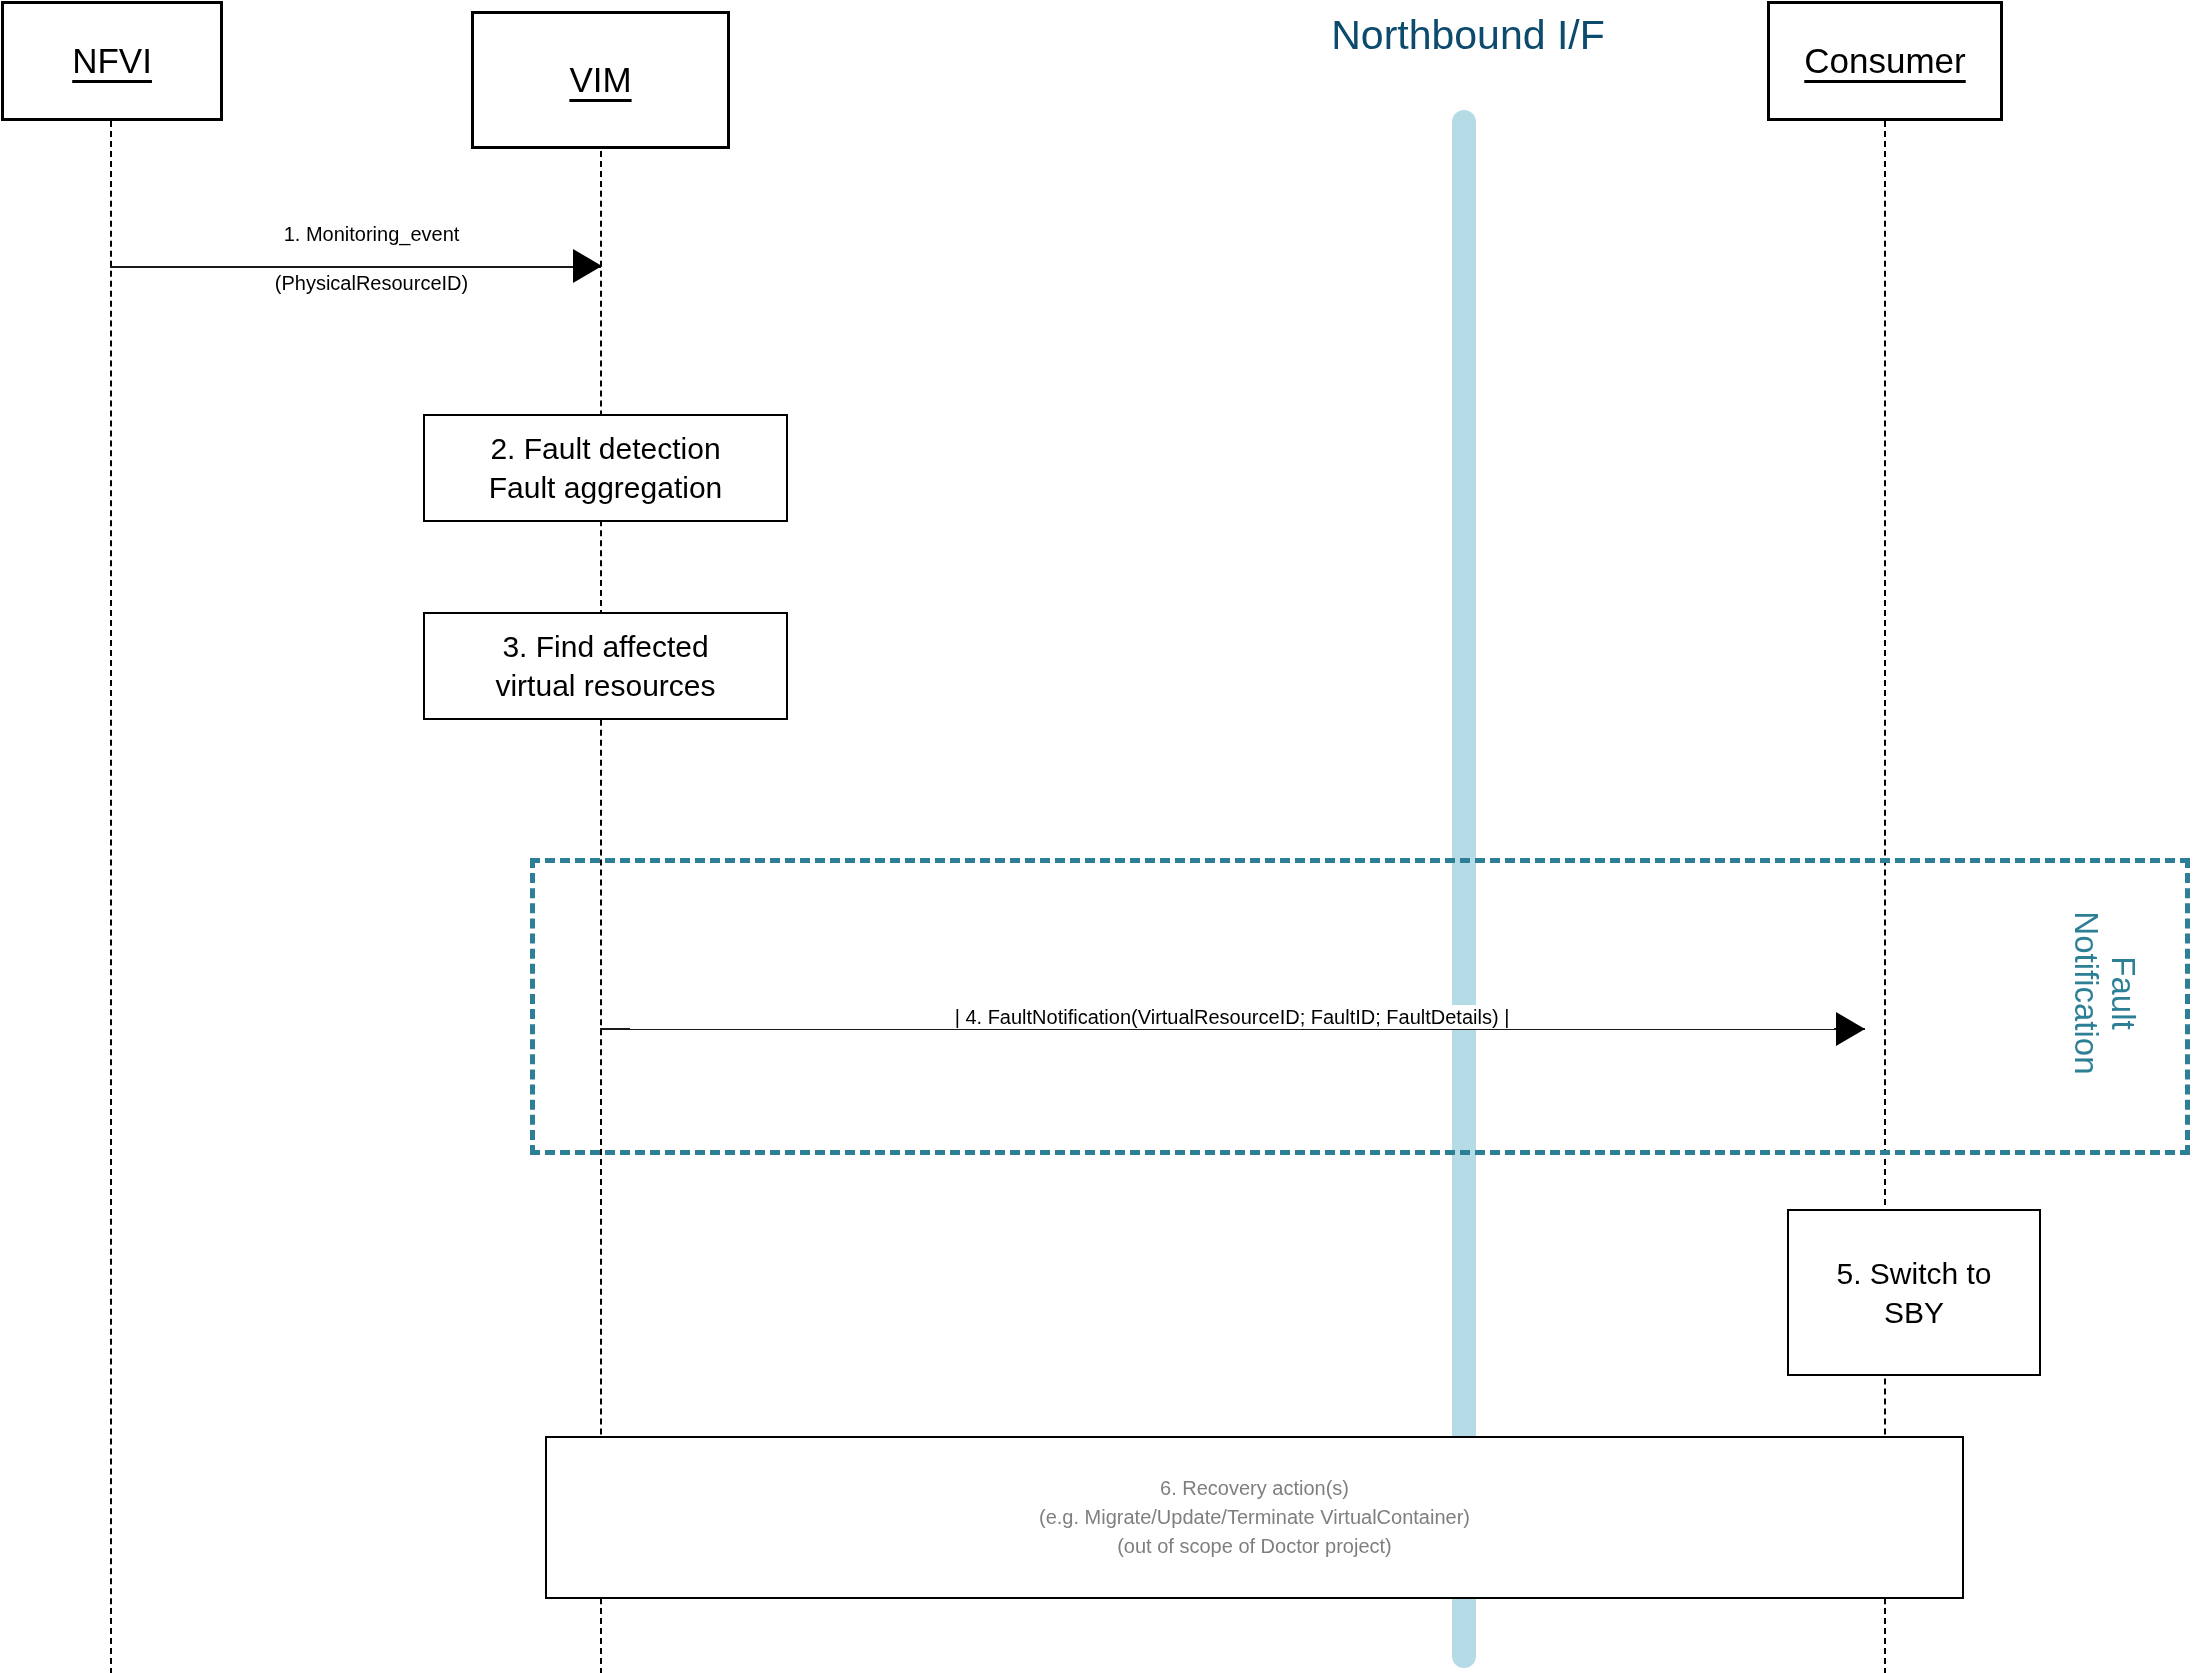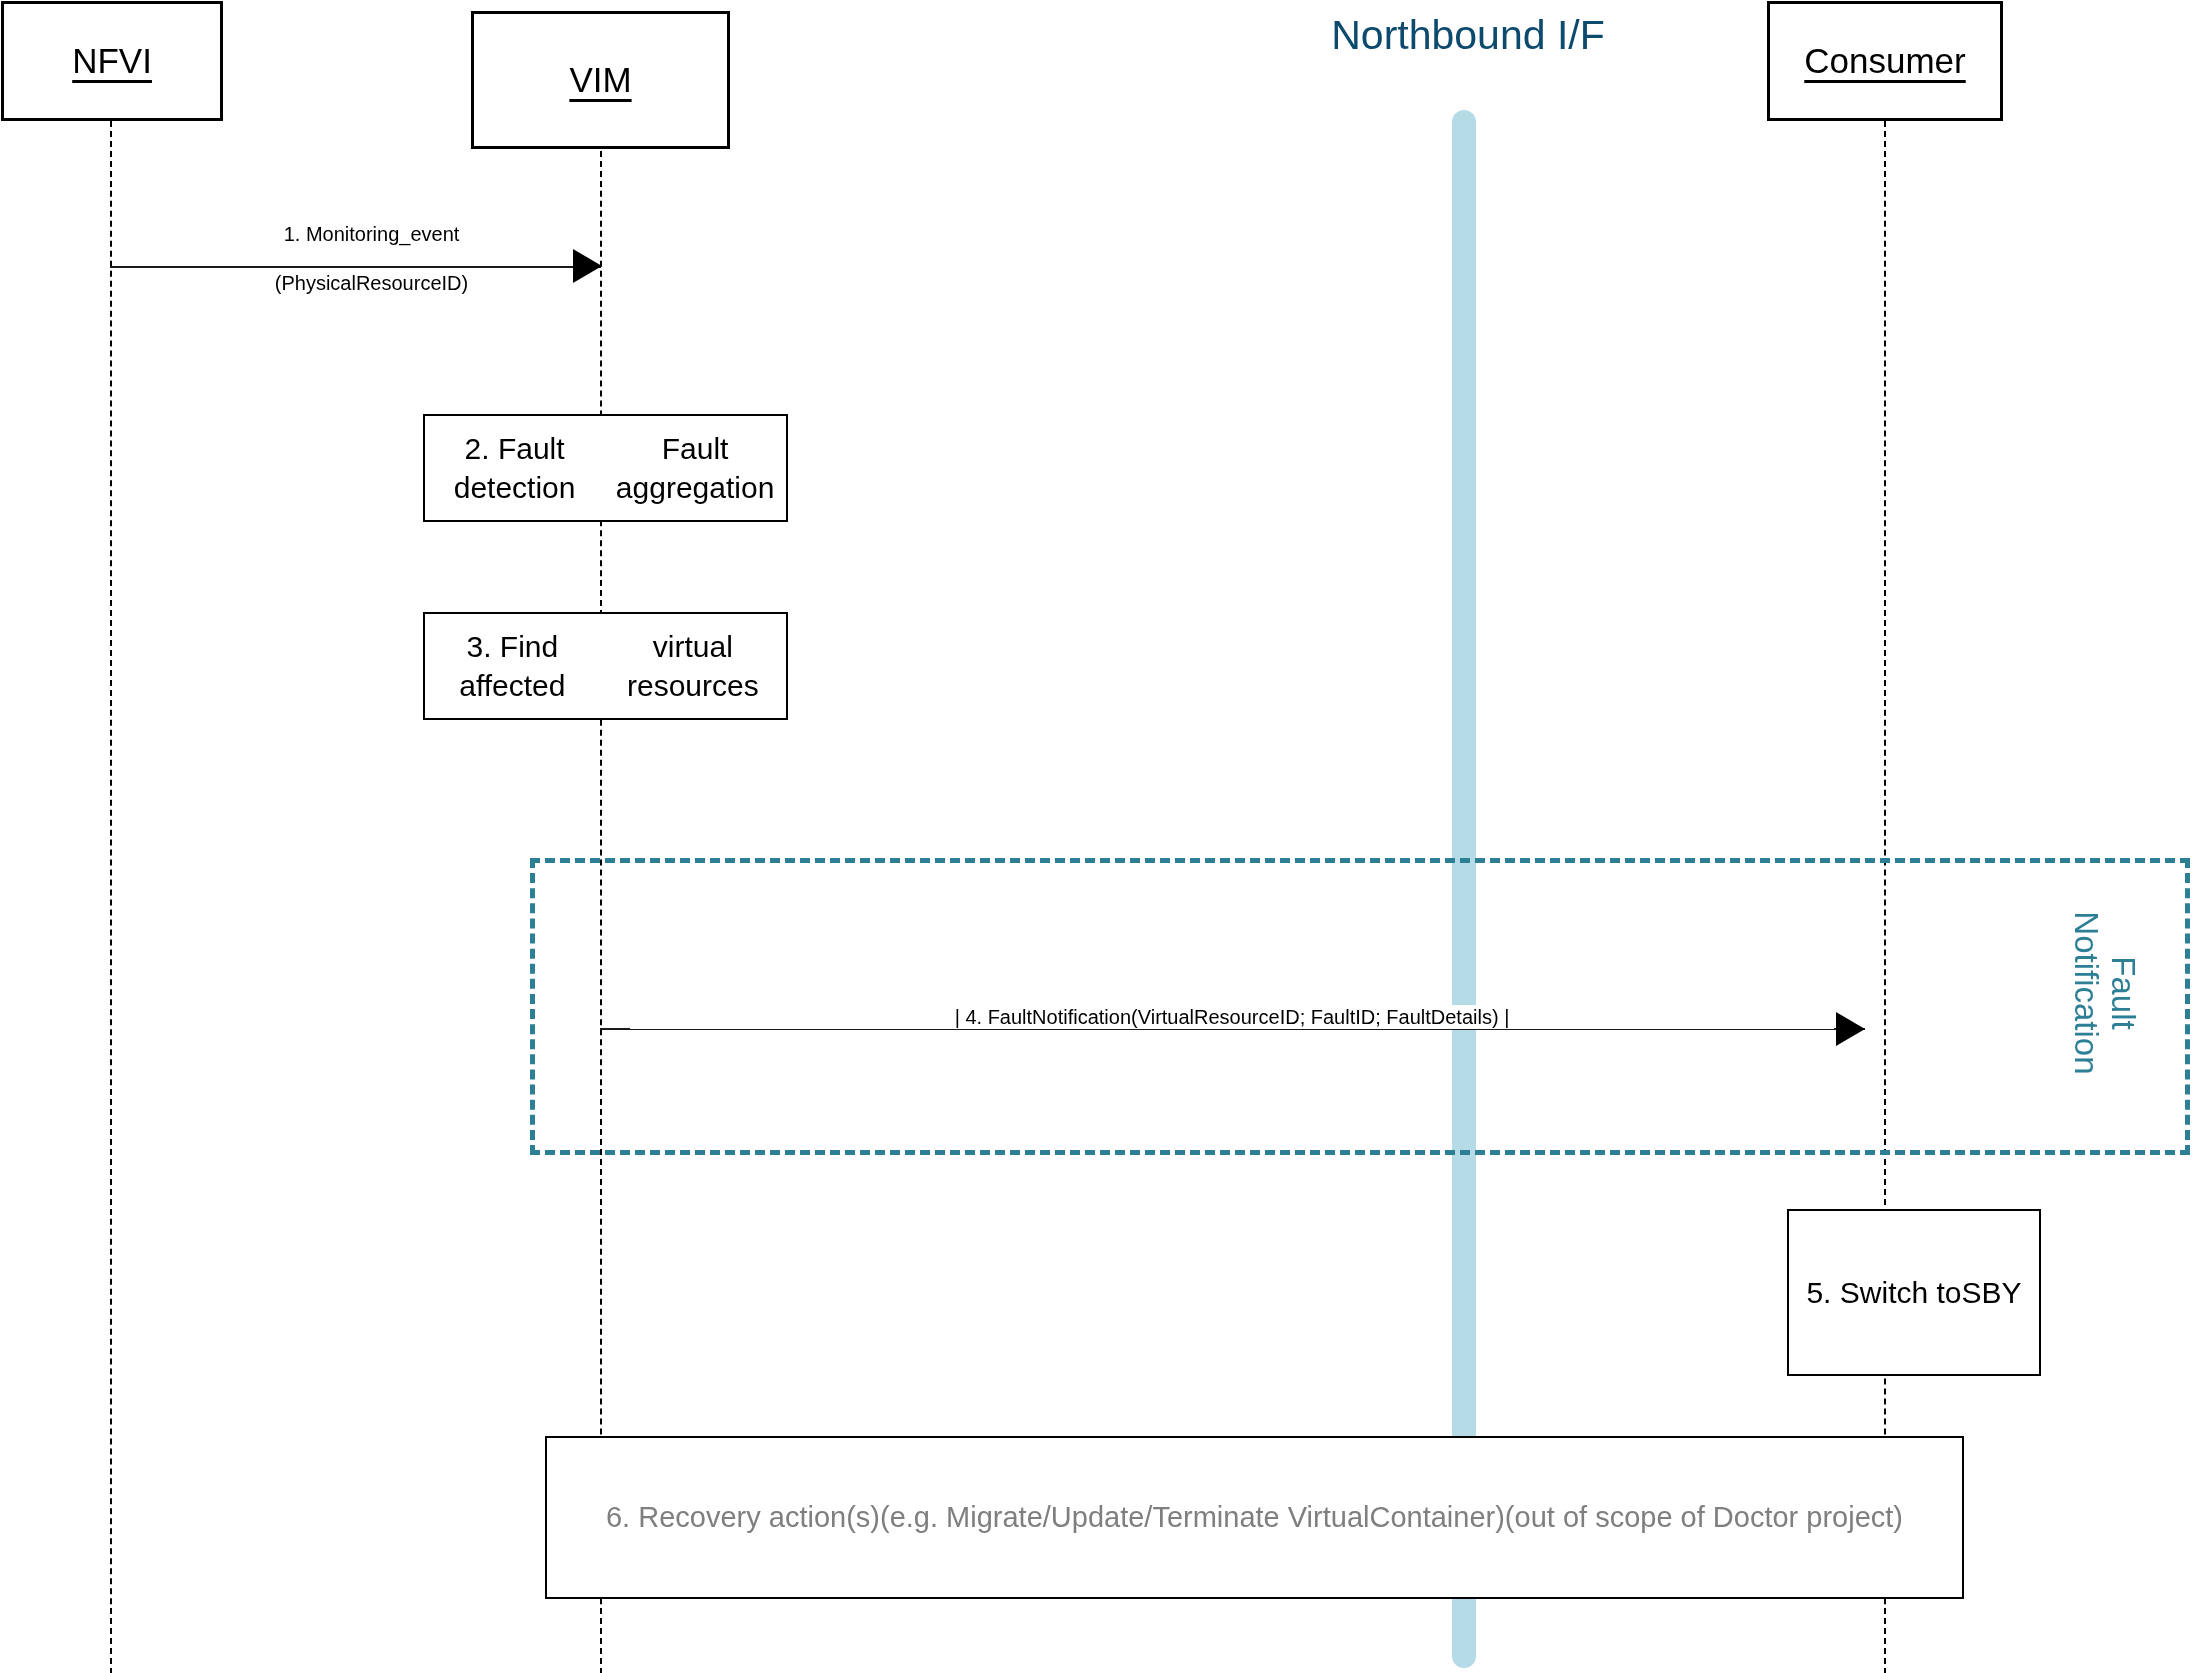--- a/index.html
+++ b/index.html
@@ -42,31 +42,31 @@
     border-left: 2.8px dashed #000000;
   }
 
   
   .proc-box {
     position: absolute;
     box-sizing: border-box;
     border: 2.3px solid #000000;
     background: #ffffff;
     display: flex;
-    flex-direction: row;
+    flex-direction: column;
     align-items: center;
     justify-content: center;
     text-align: center;
     line-height: 1.30;
     font-size: 30px;
     color: #000000;
   }
   .proc-box.muted {
     color: #7f7f7f;
-    font-size: 29px;
+    font-size: 20px;
     line-height: 1.45;
   }
 
   
   .msg-line {
     position: absolute;
     height: 0;
     border-top: 2.3px solid #1a1a1a;
   }
   .arrow-head {

